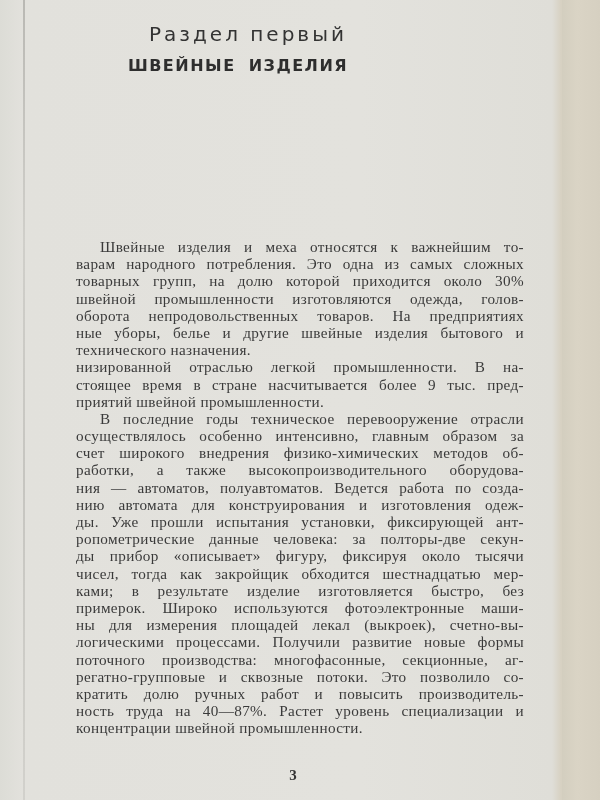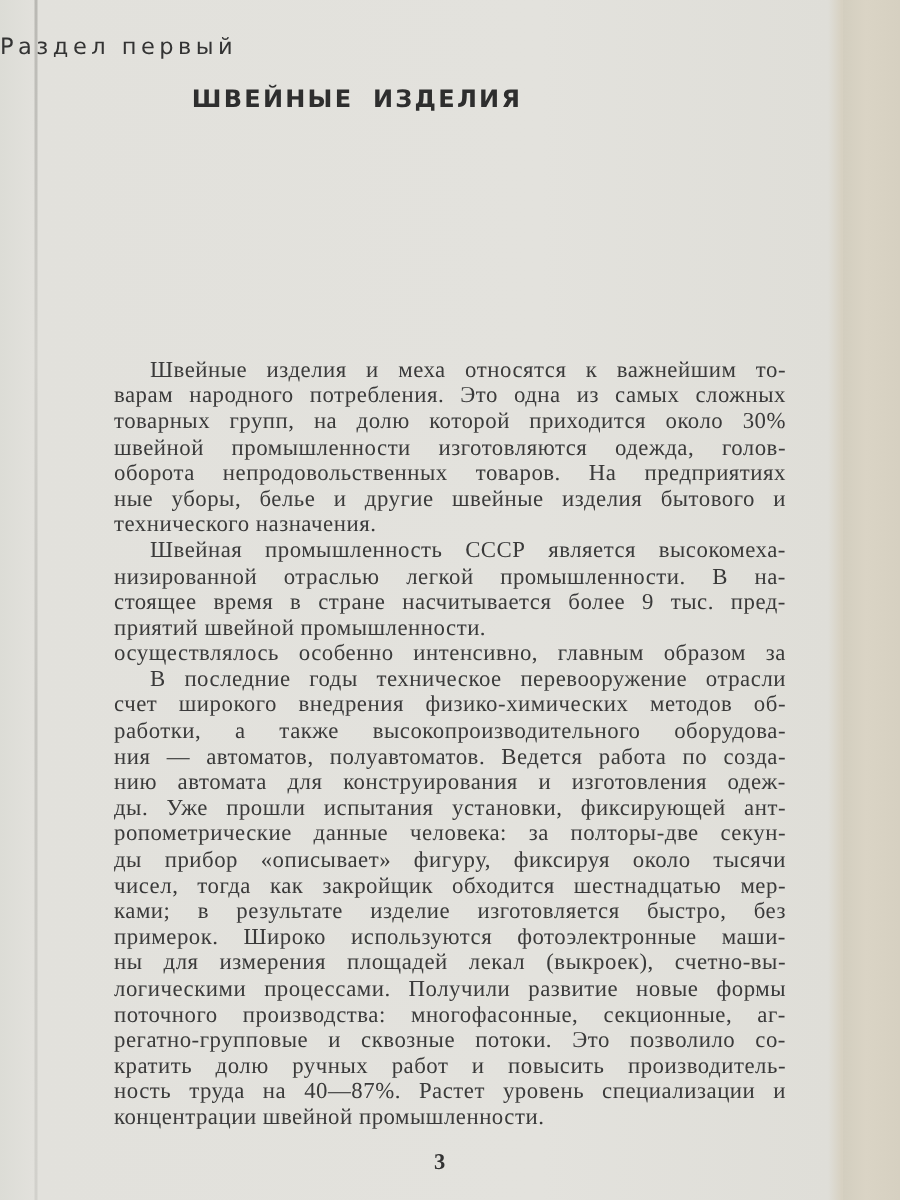--- a/index.html
+++ b/index.html
@@ -16,22 +16,22 @@
     .spine-line {
       position: absolute; left: 23px; top: 0; width: 2px; height: 800px;
       background: linear-gradient(180deg, #a8a7a2 0%, #c8c7c2 30%, #bab9b4 60%, #cbcac5 100%);
       opacity: .7;
     }
     .right-edge {
       position: absolute; left: 562px; top: 0; width: 38px; height: 800px;
       background: linear-gradient(90deg, #d3cebf 0, #dad4c5 40%, #d6d0c1 100%);
     }
     .section-label {
-      position: absolute; top: 22px; left: 0; width: 496px; text-align: left;
-      font-family: "DejaVu Sans", sans-serif; font-size: 15px; letter-spacing: 3px;
+      position: absolute; top: 22px; left: 0; width: 496px; text-align: center;
+      font-family: "DejaVu Sans", sans-serif; font-size: 20px; letter-spacing: 3px;
       color: #333;
     }
     .section-title {
       position: absolute; top: 56px; left: 0; width: 476px; text-align: center;
       font-family: "DejaVu Sans", sans-serif; font-weight: bold; font-size: 16px;
       letter-spacing: 1.5px; color: #2e2e2e; word-spacing: 6px;
     }
     .body-text {
       position: absolute; left: 76px; top: 238px; width: 448px;
       font-family: "Liberation Serif", serif; font-size: 15.2px; line-height: 17.2px;
@@ -57,26 +57,25 @@
   <div class="section-title">ШВЕЙНЫЕ ИЗДЕЛИЯ</div>
 
   <div class="body-text" id="body-text">
       <span class="line indent">Швейные изделия и меха относятся к важнейшим то-</span>
       <span class="line">варам народного потребления. Это одна из самых сложных</span>
       <span class="line">товарных групп, на долю которой приходится около 30%</span>
       <span class="line">швейной промышленности изготовляются одежда, голов-</span>
       <span class="line">оборота непродовольственных товаров. На предприятиях</span>
       <span class="line">ные уборы, белье и другие швейные изделия бытового и</span>
       <span class="line last">технического назначения.</span>
-      <span class="line indent">Швейная промышленность СССР является высокомеха-</span>
       <span class="line">низированной отраслью легкой промышленности. В на-</span>
       <span class="line">стоящее время в стране насчитывается более 9 тыс. пред-</span>
       <span class="line last">приятий швейной промышленности.</span>
+      <span class="line indent">В последние годы техническое перевооружение отрасли</span>
       <span class="line">осуществлялось особенно интенсивно, главным образом за</span>
-      <span class="line indent">В последние годы техническое перевооружение отрасли</span>
       <span class="line">счет широкого внедрения физико-химических методов об-</span>
       <span class="line">работки, а также высокопроизводительного оборудова-</span>
       <span class="line">ния — автоматов, полуавтоматов. Ведется работа по созда-</span>
       <span class="line">нию автомата для конструирования и изготовления одеж-</span>
       <span class="line">ды. Уже прошли испытания установки, фиксирующей ант-</span>
       <span class="line">ропометрические данные человека: за полторы-две секун-</span>
       <span class="line">ды прибор «описывает» фигуру, фиксируя около тысячи</span>
       <span class="line">чисел, тогда как закройщик обходится шестнадцатью мер-</span>
       <span class="line">ками; в результате изделие изготовляется быстро, без</span>
       <span class="line">примерок. Широко используются фотоэлектронные маши-</span>

